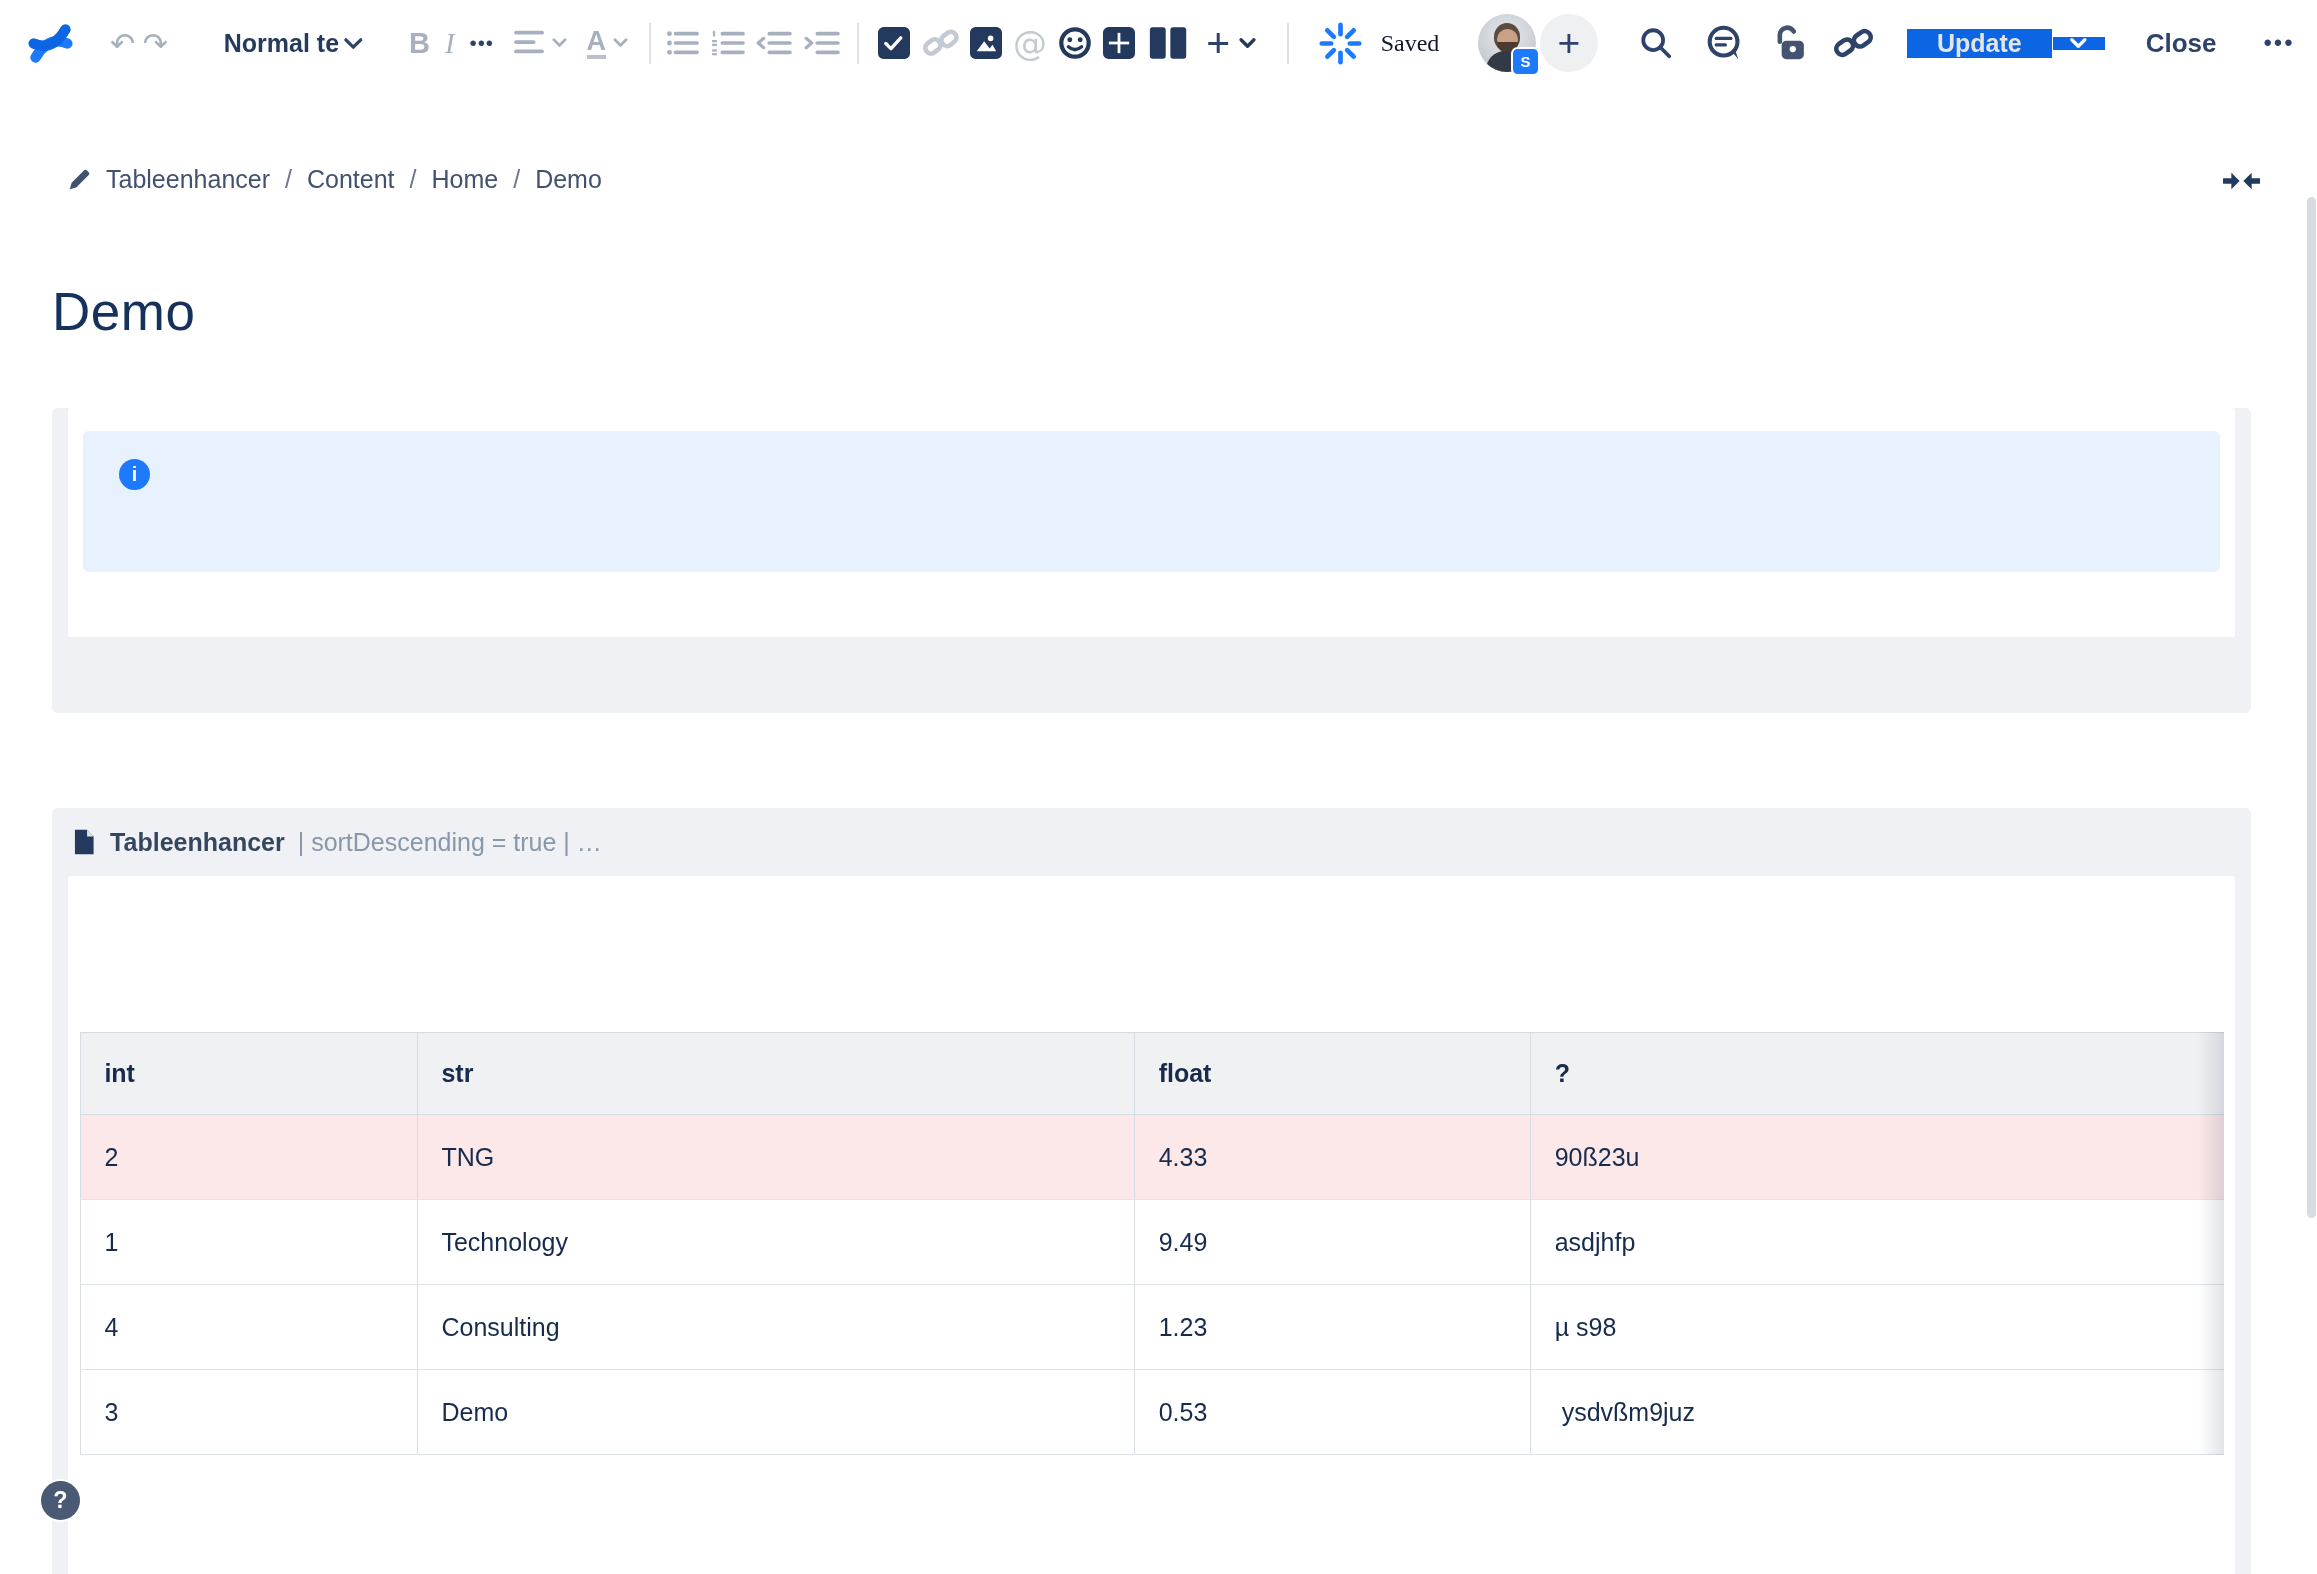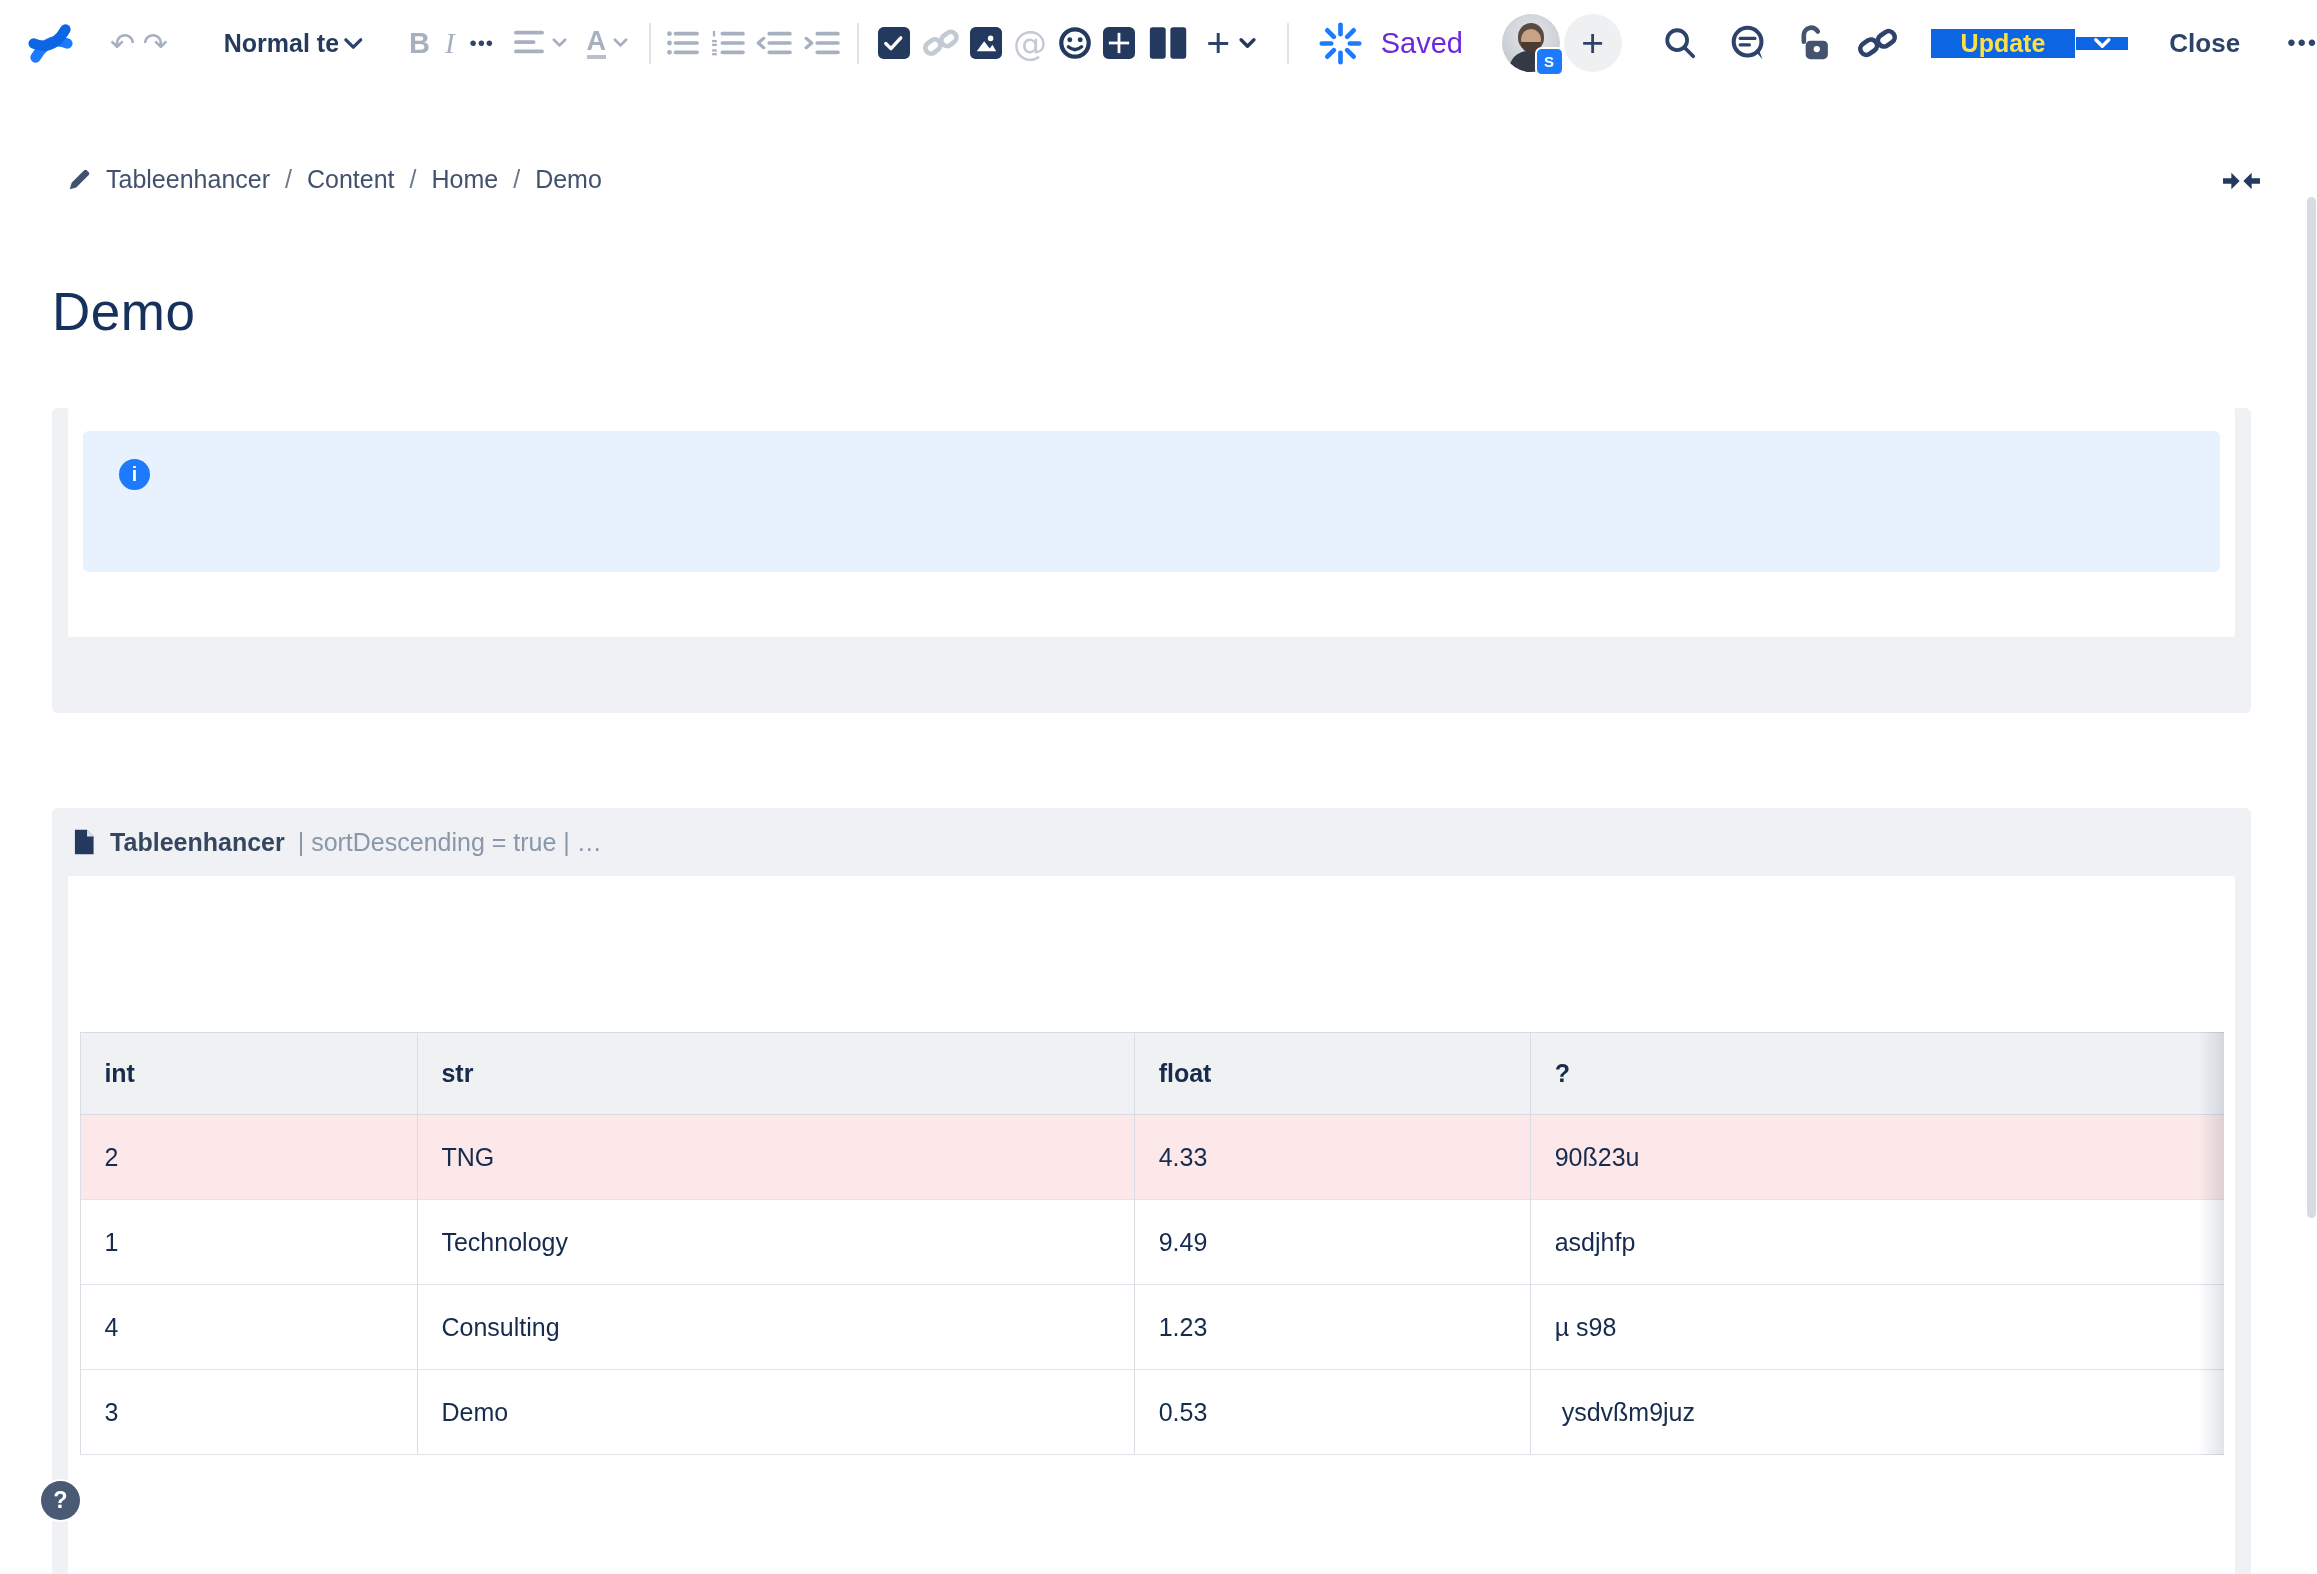--- a/index.html
+++ b/index.html
@@ -11,32 +11,32 @@
   .topbar{position:absolute;top:0;left:0;width:2318px;height:86px;display:flex;align-items:center;background:#fff;}
   .tb{display:flex;align-items:center;justify-content:center;flex:none;}
   .tb-divider{width:1.9px;height:41px;background:#dfe2e8;flex:none;}
   .glyph{font-family:"DejaVu Sans",sans-serif;}
   .dim{color:#a7b0bf;}
   .dark{color:#2e4369;}
   .textstyle{display:flex;align-items:center;cursor:pointer;}
   .textstyle .lbl{max-width:114px;overflow:hidden;white-space:nowrap;font-size:25px;font-weight:700;color:#243b5c;}
   .iconbox{width:32px;height:32px;border-radius:5.6px;background:#24395e;display:flex;align-items:center;justify-content:center;}
   .spinner line{stroke:#1d7afc;stroke-width:5;stroke-linecap:round;}
-  .saved{font-size:29px;color:#6d28d9;}
+  .saved{font-size:24px;color:#0f172a;font-family:Liberation Serif, serif;}
   .avatar{position:relative;width:58px;height:58px;flex:none;}
   .avatar .ph{width:58px;height:58px;border-radius:50%;background:radial-gradient(circle at 50% 38%,#e6e8ea 0%,#cfd3d8 55%,#b9bec5 100%);overflow:hidden;position:relative;}
   .avatar .head{position:absolute;left:16px;top:9.4px;width:26px;height:28px;border-radius:50% 50% 46% 46%;background:#5a4a40;}
   .avatar .face{position:absolute;left:19px;top:15px;width:20.6px;height:20.6px;border-radius:50%;background:#c9a184;}
   .avatar .beard{position:absolute;left:19px;top:28px;width:20.6px;height:11.2px;border-radius:0 0 10.3px 10.3px;background:#4a3a31;}
   .avatar .body{position:absolute;left:7.5px;top:37px;width:43px;height:24px;border-radius:19px 19px 0 0;background:#333a45;}
   .avatar .badge{position:absolute;right:-3.7px;bottom:-3.7px;width:25px;height:25px;border-radius:6.6px;background:#1d7afc;
     border:2.8px solid #fff;color:#fff;font-size:15px;font-weight:700;display:flex;align-items:center;justify-content:center;}
   .plus-circle{width:58px;height:58px;border-radius:50%;background:#eef0f2;display:flex;align-items:center;justify-content:center;}
   .btn-update{display:flex;height:58px;border-radius:5.6px;overflow:hidden;}
-  .btn-update .main{background:#0c66e4;color:#fde047;font-size:25px;font-weight:700;display:flex;align-items:center;justify-content:center;padding:0 30px;}
+  .btn-update .main{background:#0c66e4;color:#e5e5e5;font-size:25px;font-weight:700;display:flex;align-items:center;justify-content:center;padding:0 30px;}
   .btn-update .chev{background:#0c66e4;width:52px;display:flex;align-items:center;justify-content:center;border-left:1.9px solid #ffffff;}
   .btn-close{font-size:26px;font-weight:700;color:#2e4369;}
 
   
   .crumbs{position:absolute;left:67px;top:165px;display:flex;align-items:center;font-size:25px;color:#42526e;}
   .crumbs .sep{margin:0 15px;color:#6b778c;}
   .crumbs .item{color:#42526e;cursor:pointer;}
   .collapse-btn{position:absolute;right:56px;top:169px;}
 
   

